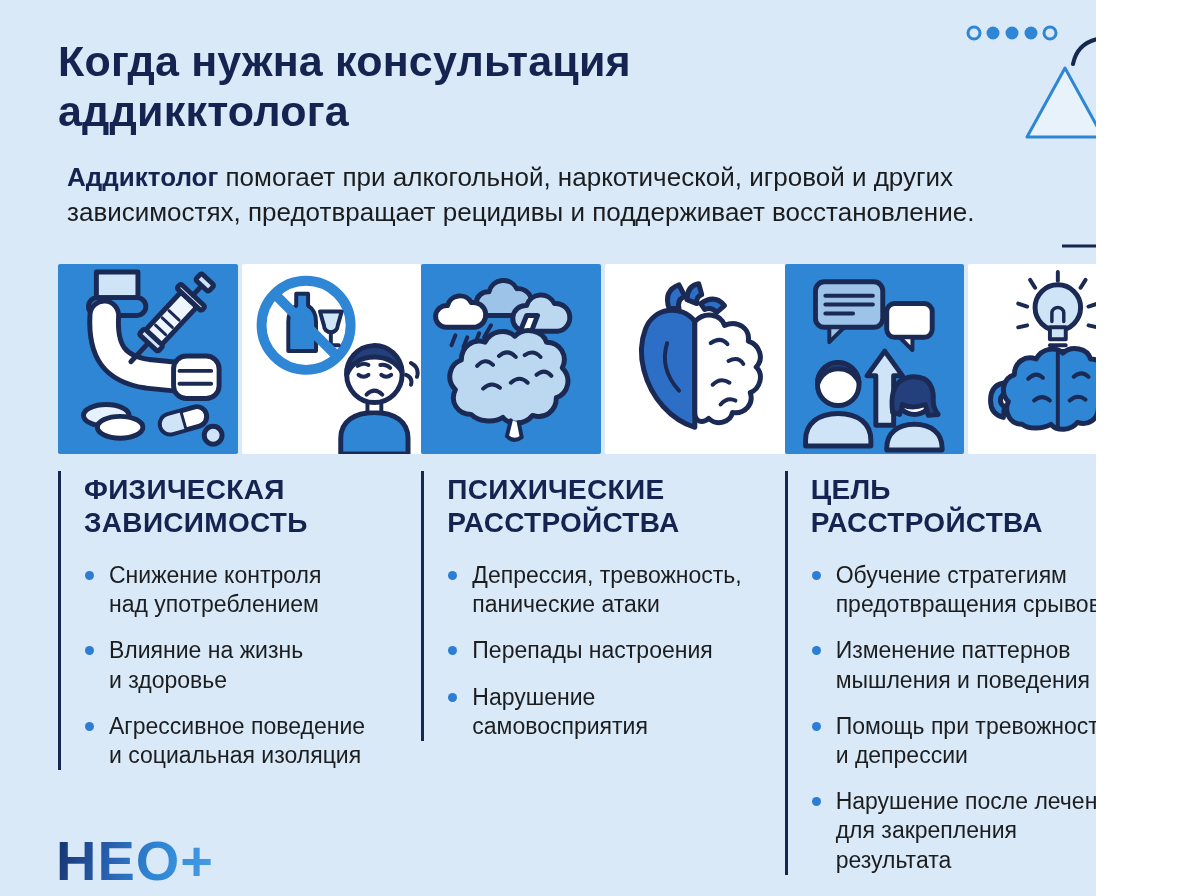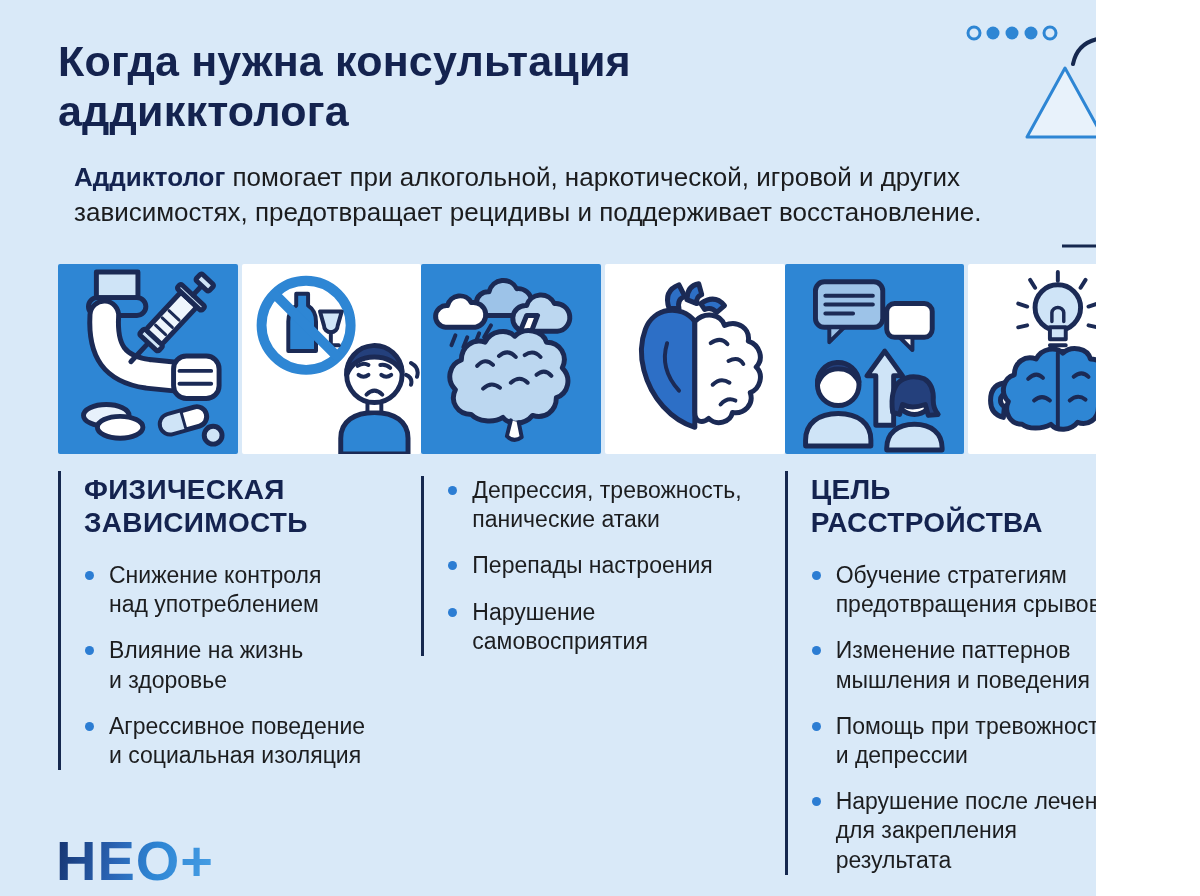--- a/index.html
+++ b/index.html
@@ -8,21 +8,21 @@
     position:relative;width:1096px;height:896px;overflow:hidden;
     background:#d9e9f8;
   }
   
   .title{
     position:absolute;left:58px;top:36px;width:900px;
     font-size:43px;line-height:1.17;font-weight:800;color:#14234f;
     letter-spacing:.2px;white-space:pre-line;margin:0;
   }
   .intro{
-    position:absolute;left:74px;top:160px;width:1060px;
+    position:absolute;left:67px;top:160px;width:1060px;
     font-size:26px;line-height:1.35;color:#1b1c1e;white-space:pre-line;
   }
   .intro b{color:#14234f;font-weight:700;}
   
   .decor{position:absolute;left:920px;top:0;width:280px;height:260px;}
   
   .cols{
     position:absolute;left:58px;top:264px;width:1090px;
     display:grid;grid-template-columns:repeat(3,1fr);
   }
@@ -173,20 +173,22 @@
               <path d="M92 40 q14 -10 24 2 l-8 7 q-5 -6 -12 -3 z" fill="#2d6fc6"></path>
               <path d="M86 58 C 72 40 44 44 36 66 C 26 92 36 124 54 144 C 64 155 76 162 86 165 Z" fill="#2d6fc6"></path>
               <path d="M58 80 q-8 26 12 48" fill="none" stroke-width="4"></path>
               <path d="M86 58 C 96 48 112 50 116 62 C 130 56 142 66 140 78 C 152 82 156 96 148 104 C 156 112 152 126 142 130 C 146 142 136 152 124 150 C 122 160 108 164 100 156 C 93 162 86 159 86 150 Z" fill="#ffffff"></path>
               <path d="M102 80 q10 -7 17 1 M120 98 q10 -5 15 3 M104 122 q8 -8 17 -2 M112 142 q7 -8 15 -4" fill="none" stroke-width="4"></path>
             </g>
           </svg>
         </div>
       </div>
       <div class="textblock">
+        <h2 class="col-heading">ПСИХИЧЕСКИЕ
+РАССТРОЙСТВА</h2>
         <ul class="bullets">
           <li>Депрессия, тревожность,
 панические атаки</li>
           <li>Перепады настроения</li>
           <li>Нарушение
 самовосприятия</li>
         </ul>
       </div>
     </div>
 

